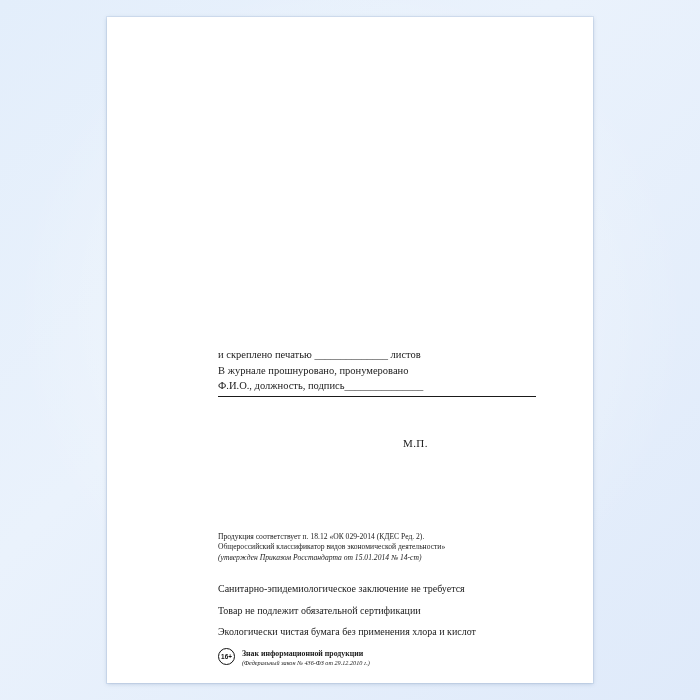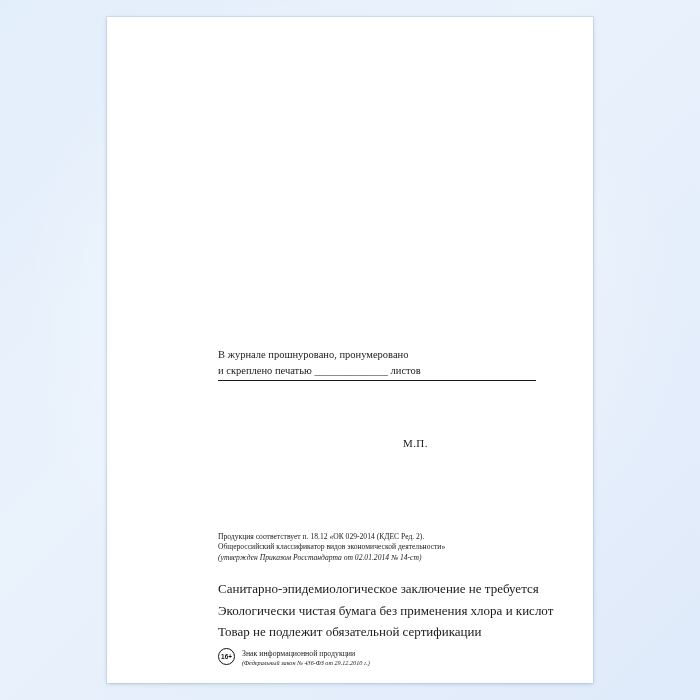--- a/index.html
+++ b/index.html
@@ -83,21 +83,21 @@
   }
   .legal-p {
     font-size: 7.6px;
     line-height: 10.4px;
     margin-bottom: 21px;
   }
   .legal-p i {
     font-style: italic;
   }
   .legal-single {
-    font-size: 13px;
+    font-size: 10px;
     line-height: 10.4px;
     margin-bottom: 11px;
   }
   .age-row {
     position: relative;
     display: flex;
     align-items: flex-start;
     margin-top: 4px;
   }
   .age-badge {
@@ -115,52 +115,54 @@
     flex: 0 0 auto;
     margin-top: 0px;
   }
   .age-text {
     margin-left: 7px;
     padding-top: 1px;
   }
   .age-text .line1 {
     font-size: 7.8px;
     line-height: 9.5px;
+    font-weight: bold;
   }
   .age-text .line2 {
     font-size: 6.2px;
     line-height: 8.5px;
     font-style: italic;
   }
 </style>
 </head>
 <body>
 
 <div id="stage">
   <div id="page">
     <div class="doc-body">
 
       <div class="cert-block">
+        <div class="cert-line">и скреплено печатью ______________ листов</div>
         <div class="cert-line">В журнале прошнуровано, пронумеровано</div>
-        <div class="cert-line">и скреплено печатью ______________ листов</div>
+        <div class="cert-line">Ф.И.О., должность, подпись_______________</div>
         <div class="cert-rule"></div>
       </div>
 
       <div class="mp">М.П.</div>
 
       <div class="legal-block">
         <div class="legal-p">
           <div>Продукция соответствует п. 18.12 «ОК 029-2014 (КДЕС Ред. 2).</div>
           <div>Общероссийский классификатор видов экономической деятельности»</div>
-          <div><i>(утвержден Приказом Росстандарта от 02.01.2014 № 14-ст)</i></div>
+          <div><i>(утвержден Приказом Росстандарта от 15.01.2014 № 14-ст)</i></div>
         </div>
 
         <div class="legal-single">Санитарно-эпидемиологическое заключение не требуется</div>
+        <div class="legal-single">Товар не подлежит обязательной сертификации</div>
         <div class="legal-single">Экологически чистая бумага без применения хлора и кислот</div>
-        <div class="legal-single">Товар не подлежит обязательной сертификации</div>
 
         <div class="age-row">
           <div class="age-badge">16+</div>
           <div class="age-text">
             <div class="line1">Знак информационной продукции</div>
             <div class="line2">(Федеральный закон № 436-ФЗ от 29.12.2010 г.)</div>
           </div>
         </div>
       </div>
 

